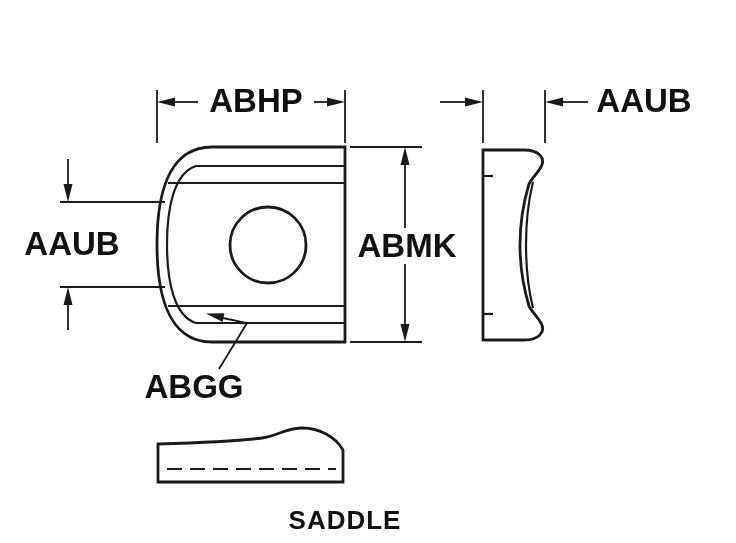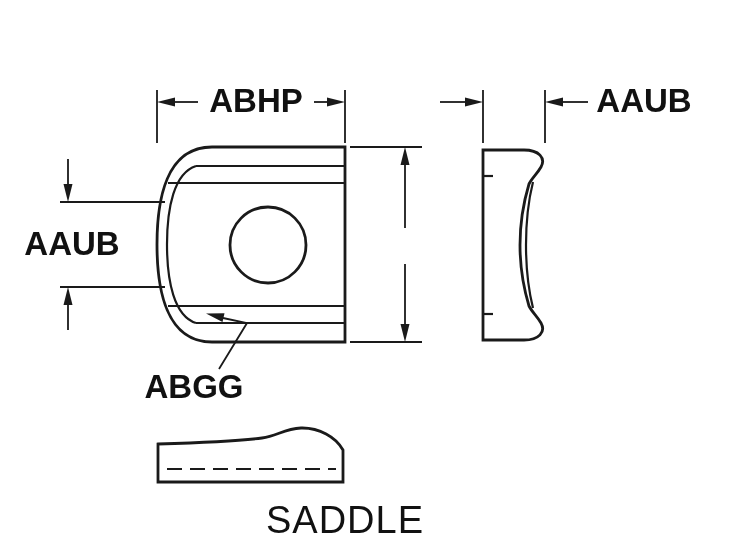--- a/index.html
+++ b/index.html
@@ -30,22 +30,22 @@
     font-size: 33px;
     white-space: nowrap;
   }
   .title-lbl {
     position: absolute;
     width: 240px;
     height: 42px;
     line-height: 42px;
     text-align: center;
     color: #111111;
-    font-weight: normal;
-    font-size: 38px;
+    font-weight: bold;
+    font-size: 26px;
     letter-spacing: 1px;
     white-space: nowrap;
   }
 </style>
 </head>
 <body>
 
 <div class="canvas">
 
   <svg width="736" height="543" viewBox="0 0 736 543">
@@ -114,18 +114,19 @@
     </g>
 
   </svg>
 
   <div class="lbl" style="left:196px; top:51px;">ABHP</div>
 
   <div class="lbl" style="left:584px; top:51px;">AAUB</div>
 
   <div class="lbl" style="left:12px; top:194px;">AAUB</div>
 
+  <div class="lbl" style="left:347px; top:196px;">ABMK</div>
 
   <div class="lbl" style="left:134px; top:337px;">ABGG</div>
 
   <div class="title-lbl" style="left:225px; top:467px;">SADDLE</div>
 
 </div>
 
 </body></html>

